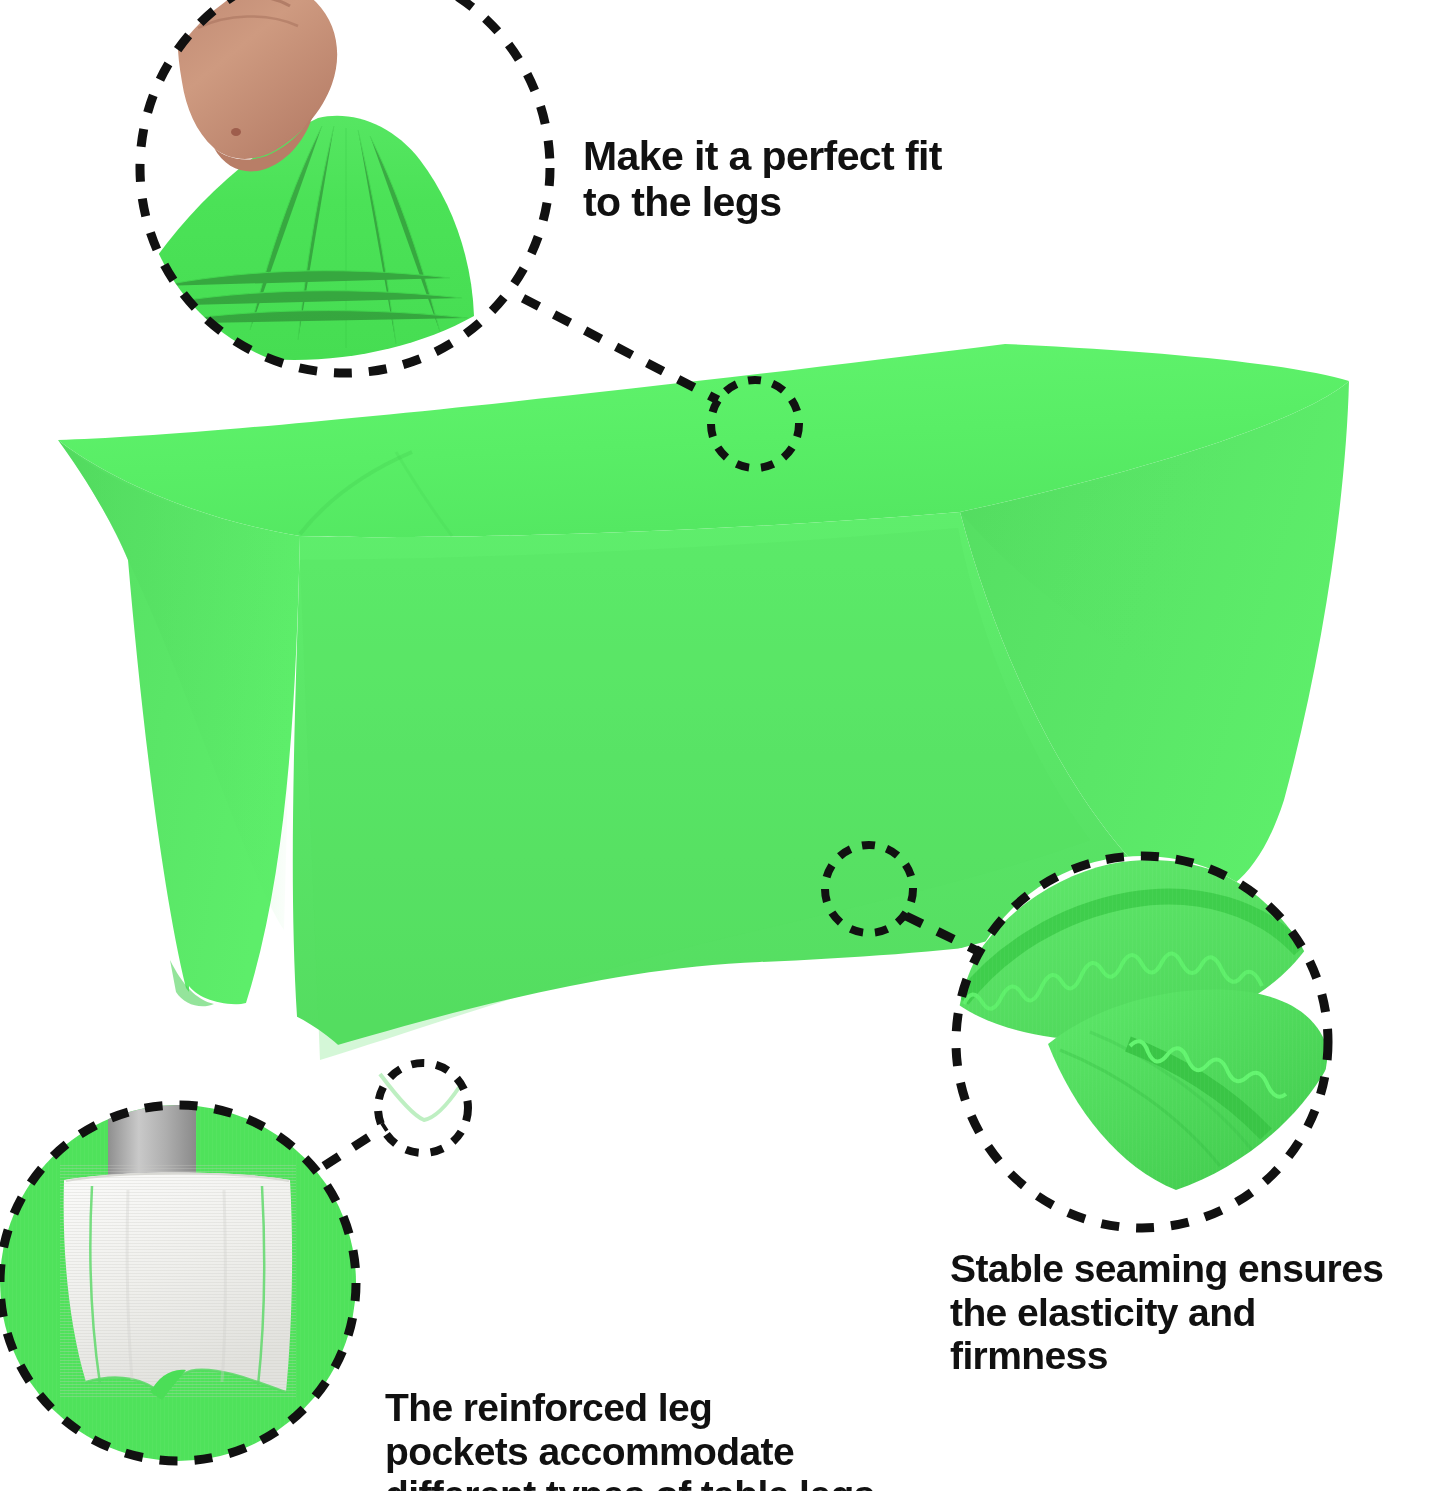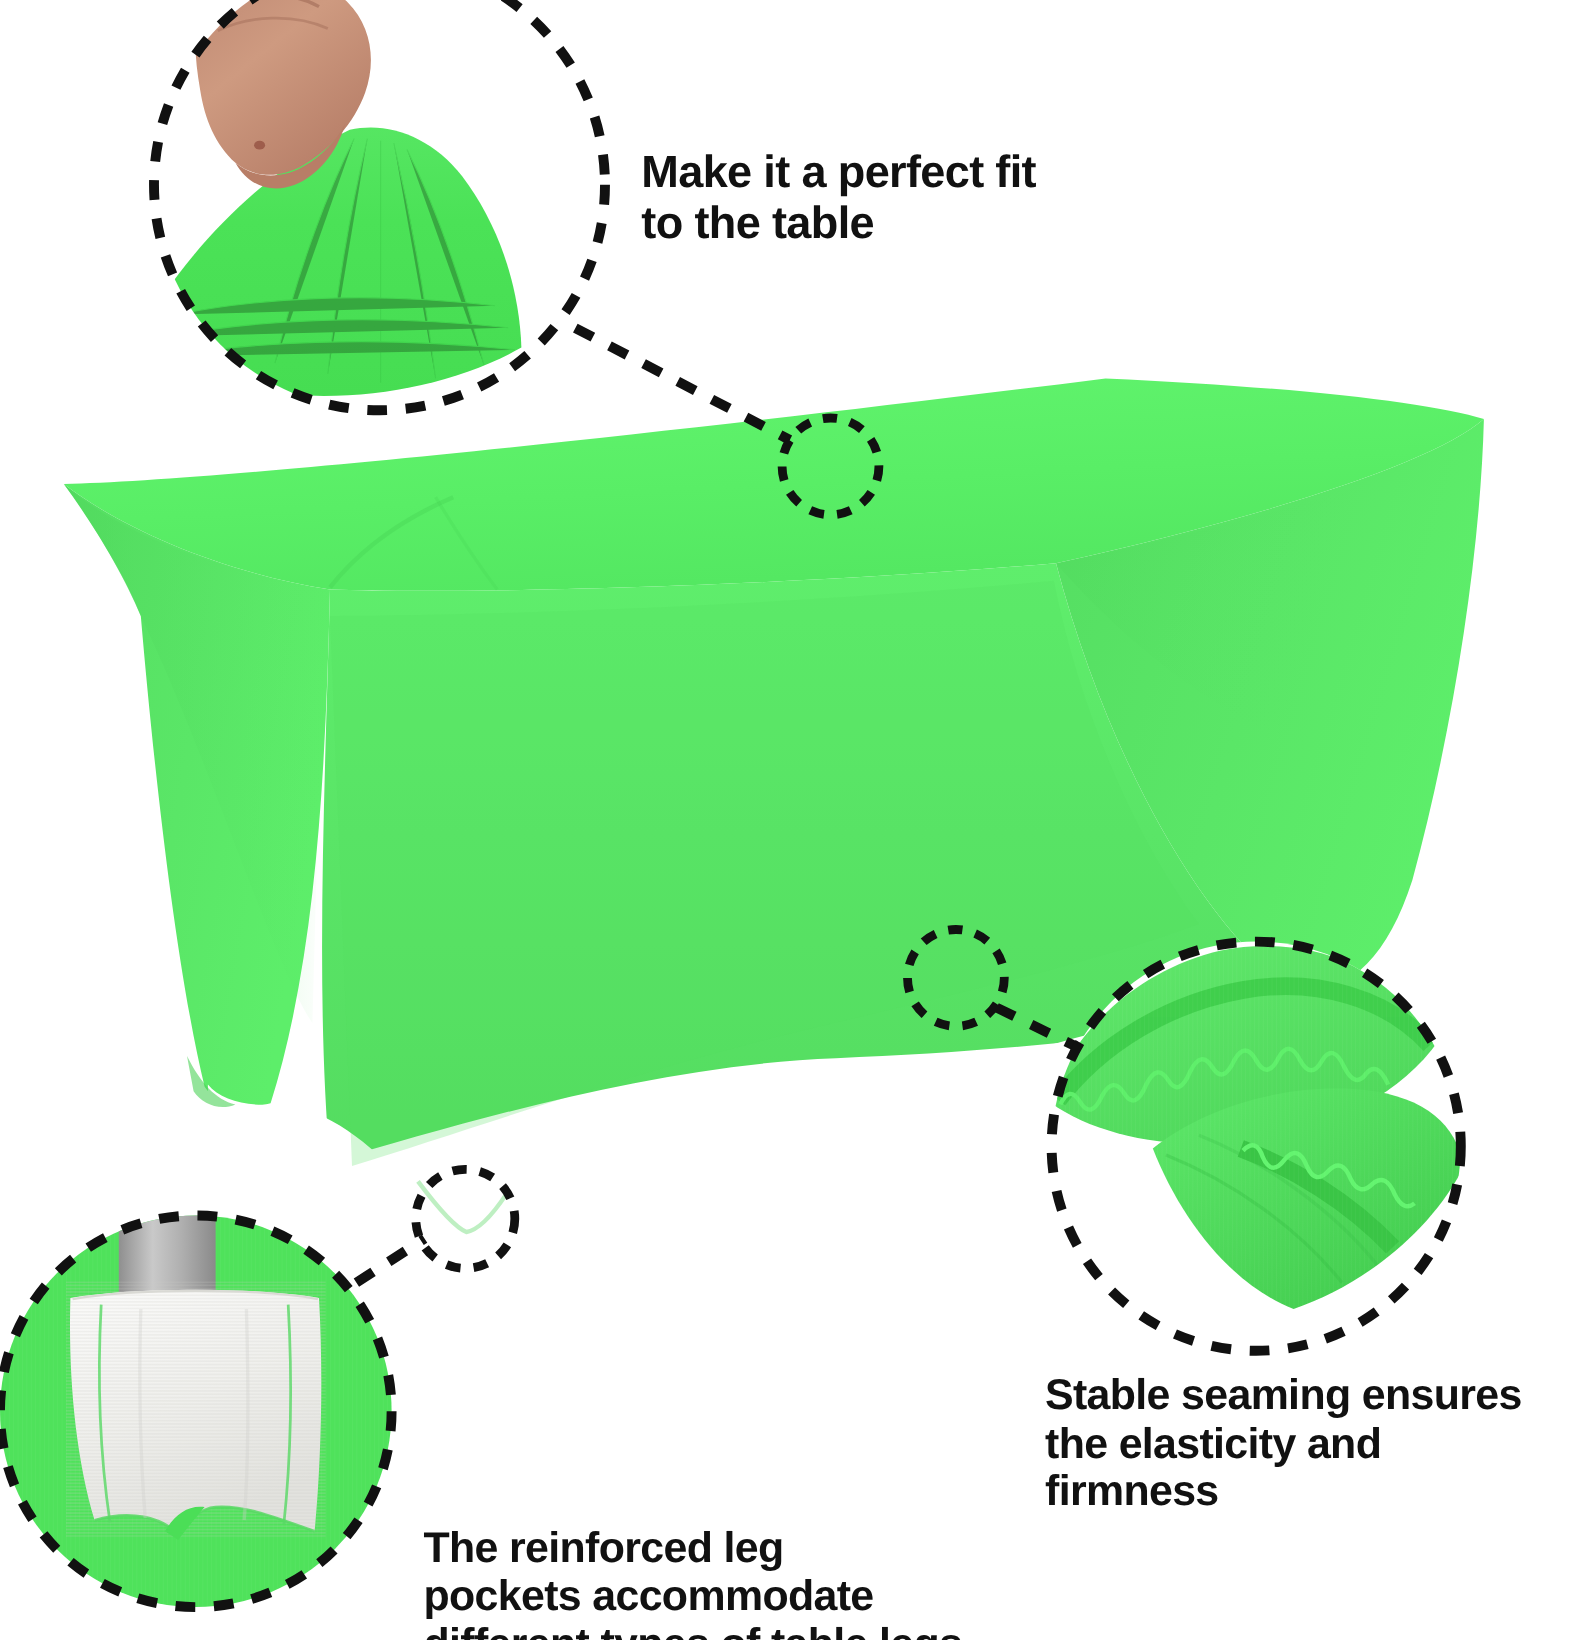--- a/index.html
+++ b/index.html
@@ -309,21 +309,21 @@
     </g>
 
     <g fill="none" stroke="#111111" stroke-width="8" stroke-dasharray="13 12">
       <circle cx="755" cy="424" r="44"></circle>
       <circle cx="869" cy="889" r="44"></circle>
       <circle cx="423" cy="1108" r="45"></circle>
     </g>
   </svg>
 
   <div class="callout-text" id="text-fit">Make it a perfect fit
-to the table</div>
+to the legs</div>
 
   <div class="callout-text" id="text-seam">Stable seaming ensures
 the elasticity and
 firmness</div>
 
   <div class="callout-text" id="text-pocket">The reinforced leg
 pockets accommodate
 different types of table legs</div>
 
 </div>

